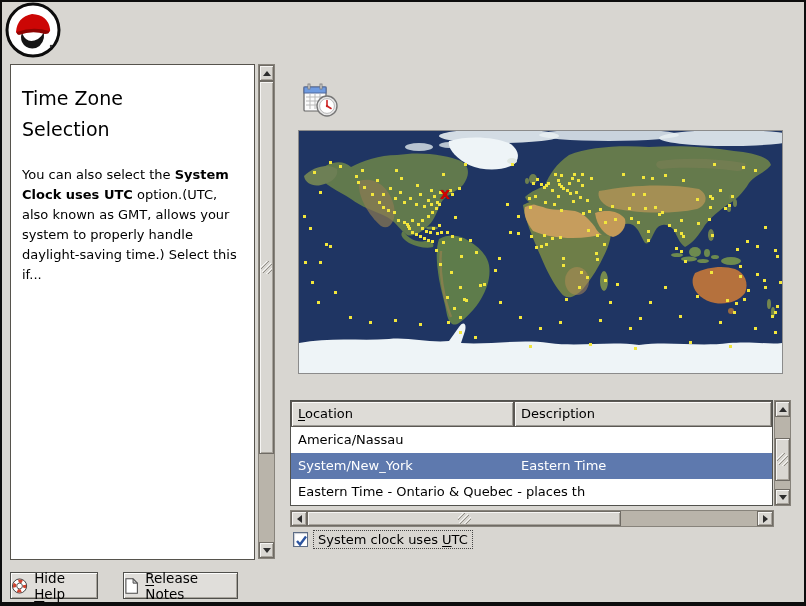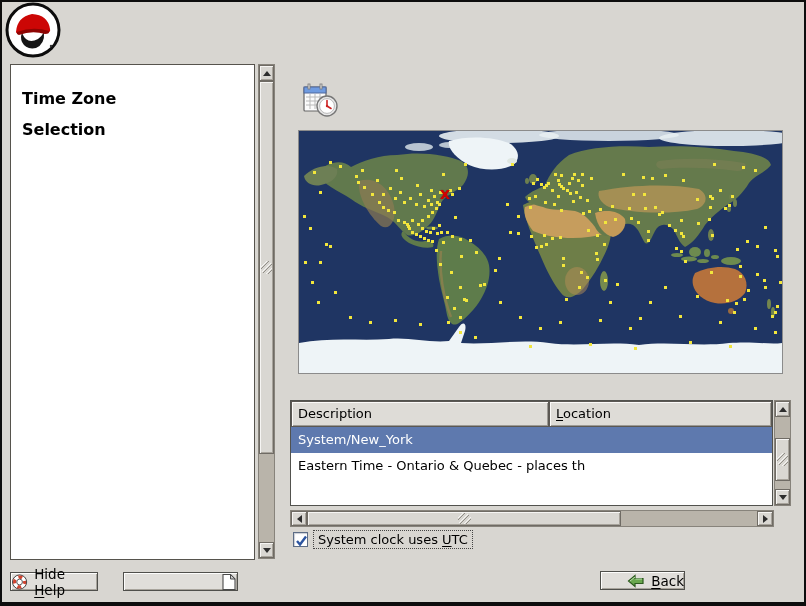--- a/index.html
+++ b/index.html
@@ -17,21 +17,21 @@
     border-bottom:2px solid #151515;
   }
   .shadowman { position:absolute; left:3px; top:0px; width:57px; height:57px; z-index:6; }
   .logotype { position:absolute; right:14px; top:5px; color:#fff; font-size:29px; letter-spacing:-1px; line-height:32px; }
   .logotype .lt-b { font-weight:bold; }
   
   .help-panel {
     position:absolute; left:8px; top:62px; width:245px; height:496px; box-sizing:border-box;
     background:#fff; border:1px solid #56534d; padding:10px 11px; overflow:hidden;
   }
-  .help-panel h1 { font-size:16px; font-weight:bold; margin:8px 0 20px 0; line-height:31px; width:170px; letter-spacing:0; }
+  .help-panel h1 { font-size:19px; font-weight:normal; margin:8px 0 20px 0; line-height:31px; width:170px; letter-spacing:0; }
   .help-panel p { font-size:13px; line-height:20px; margin:0 0 20px 0; }
   
   .scroll { position:absolute; box-sizing:border-box; background:#b9b4aa; border:1px solid #87837b; }
   .sbtn, .sthumb {
     position:absolute; box-sizing:border-box; background:#d9d7d2; border:1px solid #6f6b64;
     box-shadow:inset 1px 1px 0 #f6f5f3, inset -1px -1px 0 #a7a39b;
     display:flex; align-items:center; justify-content:center;
   }
   .tri-up   { width:0;height:0;border-left:4px solid transparent;border-right:4px solid transparent;border-bottom:5px solid #2d2d2d; }
   .tri-down { width:0;height:0;border-left:4px solid transparent;border-right:4px solid transparent;border-top:5px solid #2d2d2d; }
@@ -81,24 +81,24 @@
   .cbox {
     width:15px; height:15px; box-sizing:border-box; background:#fff;
     border:1px solid #5c6c85; box-shadow:inset 1px 1px 1px #c9cdd4; position:relative;
   }
   .cbox svg { position:absolute; left:0; top:0; display:none; }
   .cbox.checked svg { display:block; }
   .utc-label { margin-left:5px; font-size:13px; border:1px dotted #444; padding:1px 4px; }
   .u { text-decoration:underline; text-underline-offset:2px; }
   
   .gbtn {
-    position:absolute; height:19px; box-sizing:border-box; cursor:default;
+    position:absolute; height:27px; box-sizing:border-box; cursor:default;
     background:#e0deda; border:1px solid #4f4f4b;
     box-shadow:inset 1px 1px 0 #fdfdfc, inset -1px -1px 0 #a8a49c;
-    display:flex; align-items:center; justify-content:flex-end; gap:6px; font-size:13.5px;
+    display:flex; align-items:center; justify-content:flex-start; gap:6px; font-size:13.5px;
   }
   #btn-hide-help { left:8px;  top:570px; width:88px;  }
   #btn-release   { left:121px; top:570px; width:115px; }
   #btn-back      { left:598px; top:569px; width:85px;  }
   #btn-next      { left:713px; top:569px; width:85px;  }
 </style>
 </head>
 <body>
 
 <div class="window">
@@ -108,20 +108,21 @@
       <circle cx="28" cy="28" r="26" fill="#ffffff" stroke="#0c0c0c" stroke-width="3"></circle>
       <path d="M17,31 Q22,43 33,37 Q37,34 39,30 Q40,42 31,46 Q21,48 17,40 Q15,35 17,31 Z" fill="#151515"></path>
       <path d="M11,30 Q12,15 27,12 Q43,13 45,27 Q46,31 41,30 Q28,25 15,31 Q11,32 11,30 Z" fill="#cc0605"></path>
       <path d="M12,30 Q28,24 44,29 Q45,32 40,32 Q27,28 14,33 Q11,32 12,30 Z" fill="#8e0503"></path>
       <circle cx="46" cy="44" r="1.2" fill="#333"></circle>
     </svg>
   </div>
 
   <div class="help-panel">
     <h1>Time Zone Selection</h1>
+    <p><span>You can also select the </span><b>System Clock uses UTC</b><span> option.(UTC, also known as GMT, allows your system to properly handle daylight-saving time.) Select this if...</span></p>
   </div>
 
   <div class="scroll" id="help-scroll">
     <div class="sbtn up">
         <span class="tri-up"></span>
       </div>
     <div class="sthumb thumb">
       <svg width="11" height="13">
           <path d="M1,11 L10,2 M-2,8 L7,-1 M4,14 L13,5" stroke="#f5f4f2" stroke-width="1" fill="none"></path>
           <path d="M2,12 L11,3 M-1,9 L8,0 M5,15 L14,6" stroke="#908d86" stroke-width="1" fill="none"></path>
@@ -434,26 +435,31 @@
         <div class="dot" style="left: 335px; top: 216px; background: rgb(242, 230, 60);"></div>
         <div class="dot" style="left: 390px; top: 210px; background: rgb(242, 230, 60);"></div>
         <div class="dot" style="left: 430px; top: 214px; background: rgb(242, 230, 60);"></div>
         <div class="dot" style="left: 175px; top: 205px; background: rgb(242, 230, 60);"></div>
       </div>
     <div class="sel-x" id="sel-x" style="left: 141px; top: 56px; color: rgb(212, 0, 0);">X</div>
   </div>
 
   <div class="tz-table">
     <div class="thead">
+      <div class="th loc"><span class="u">L</span><span>ocation</span></div>
       <div class="th desc">Description</div>
-      <div class="th loc"><span class="u">L</span><span>ocation</span></div>
     </div>
     <div id="tz-rows">
+        <div class="trow">
+          <div class="tcell loc">America/Nassau</div>
+          <div class="tcell desc"></div>
+        </div>
         <div class="trow selected">
           <div class="tcell loc">System/New_York</div>
+          <div class="tcell desc">Eastern Time</div>
         </div>
         <div class="trow">
           <div class="tcell desc">Eastern Time - Ontario &amp; Quebec - places th</div>
         </div>
       </div>
   </div>
 
   <div class="scroll" id="tbl-vscroll">
     <div class="sbtn up">
         <span class="tri-up"></span>
@@ -500,24 +506,18 @@
       <circle cx="9" cy="9" r="3" fill="#ffffff" stroke="#555" stroke-width="1"></circle>
     </svg>
     <span><span>Hide </span><span class="u">H</span><span>elp</span></span>
   </div>
 
   <div class="gbtn" id="btn-release">
     <svg width="16" height="18" viewBox="0 0 16 18">
       <path d="M2,1.5 H9.5 L14,6 V16.5 H2 Z" fill="#ffffff" stroke="#4a4a4a" stroke-width="1.1"></path>
       <path d="M9.5,1.5 L14,6 H9.5 Z" fill="#c9c9c9" stroke="#4a4a4a" stroke-width="1"></path>
     </svg>
-  </div>
-
-  <div class="gbtn" id="btn-back">
-    <svg width="18" height="14" viewBox="0 0 18 14">
-      <path d="M16,4.5 H8 V1.5 L1.5,7 L8,12.5 V9.5 H16 Z" fill="#69a74e" stroke="#2c5a1e" stroke-width="1.2"></path>
-      <path d="M8.5,5 H15 M3,7 L8,3" stroke="#b9dcae" stroke-width="1" fill="none"></path>
-    </svg>
-    <span><span></span><span class="u">B</span><span>ack</span></span>
-  </div>
+    <span><span></span><span class="u">R</span><span>elease Notes</span></span>
+  </div>
+
 
 
 </div>
 
 </body></html>

